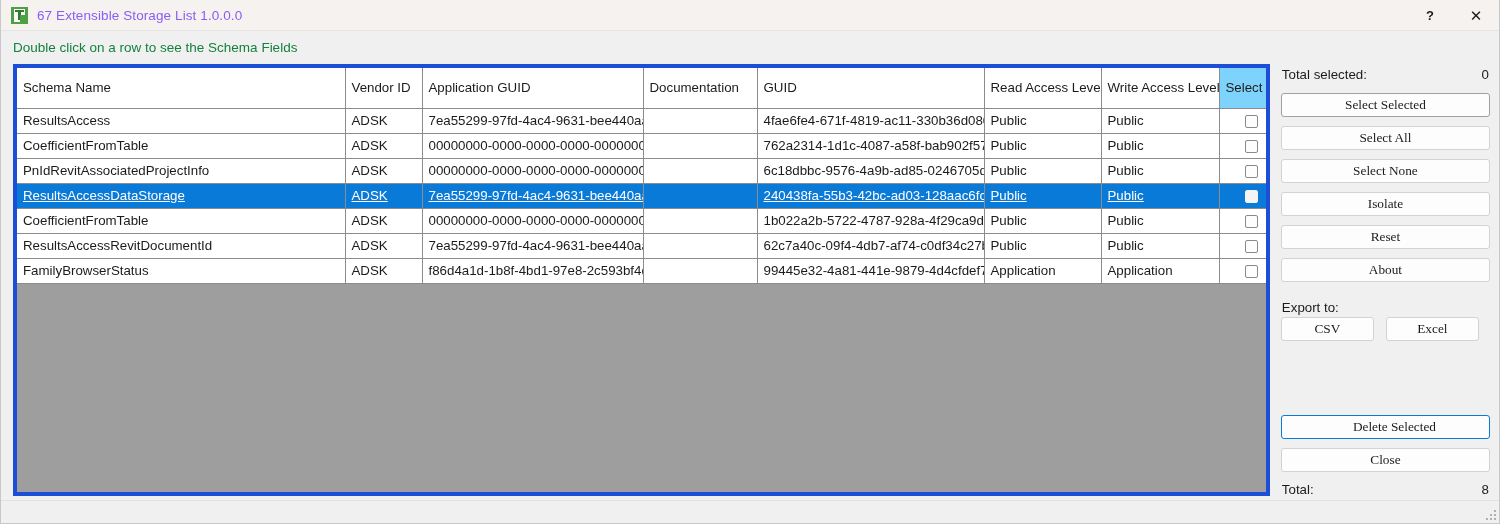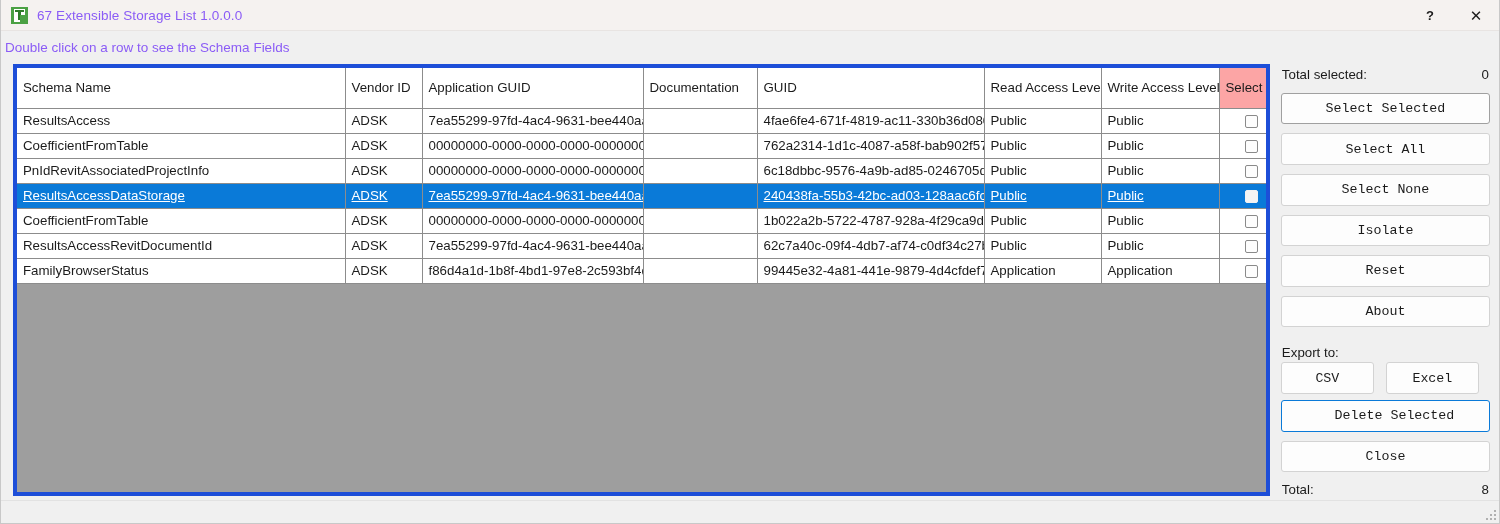--- a/index.html
+++ b/index.html
@@ -86,23 +86,23 @@
     cursor: default;
     user-select: none;
   }
   .tb-btn.help { font-weight: bold; font-size: 13px; }
   .tb-btn.close { font-size: 15px; }
 
   
   #hint {
     height: 33px; min-height: 33px;
     display: flex; align-items: center;
-    padding-left: 4px;
+    padding-left: 12px;
     font-size: 13.5px;
-    color: #8b5cf6;
+    color: #15803d;
   }
 
   
   #content {
     display: flex;
     flex: 1 1 auto;
     padding-left: 12px;
     padding-right: 9px;
     padding-bottom: 24px;
     gap: 0;
@@ -138,21 +138,21 @@
     background: #ffffff;
   }
   table.grid thead th {
     height: 40px;
     vertical-align: middle;
     border-bottom: 1px solid #8c8c8c;
     background: #ffffff;
     line-height: 15px;
   }
   table.grid thead th.sel-head {
-    background: #fca5a5;
+    background: #7dd3fc;
     border-right: none;
     margin-top: 12px;
   }
   table.grid tbody td {
     height: 25px;
   }
   table.grid tbody td.c-select {
     border-right: none;
     text-align: center;
     padding: 0;
@@ -196,32 +196,32 @@
   .side-label-row {
     display: flex;
     justify-content: space-between;
     align-items: center;
     font-size: 13.3px;
     color: #1b1b1b;
     height: 19px;
     padding: 0 1px;
   }
   .btn {
-    height: 32px;
+    height: 24px;
     min-height: 24px;
     margin-top: 9px;
     background: #fdfdfd;
     border: 1px solid #d3d3d3;
     border-radius: 3px;
     font-size: 13.3px;
     color: #1b1b1b;
     display: flex; align-items: center; justify-content: center;
     cursor: default;
     user-select: none;
-    font-family: Liberation Mono, monospace;
+    font-family: Liberation Serif, serif;
     width: 100%;
   }
   .btn.focused { border: 1px solid #a0a0a0; }
   .btn.accent  { border: 1px solid #0a7ad8; padding-left: 18px; }
   #export-label { margin-top: 16px; }
   #export-row {
     display: flex;
     gap: 12px;
   }
   #export-row .btn { width: 93px; }

